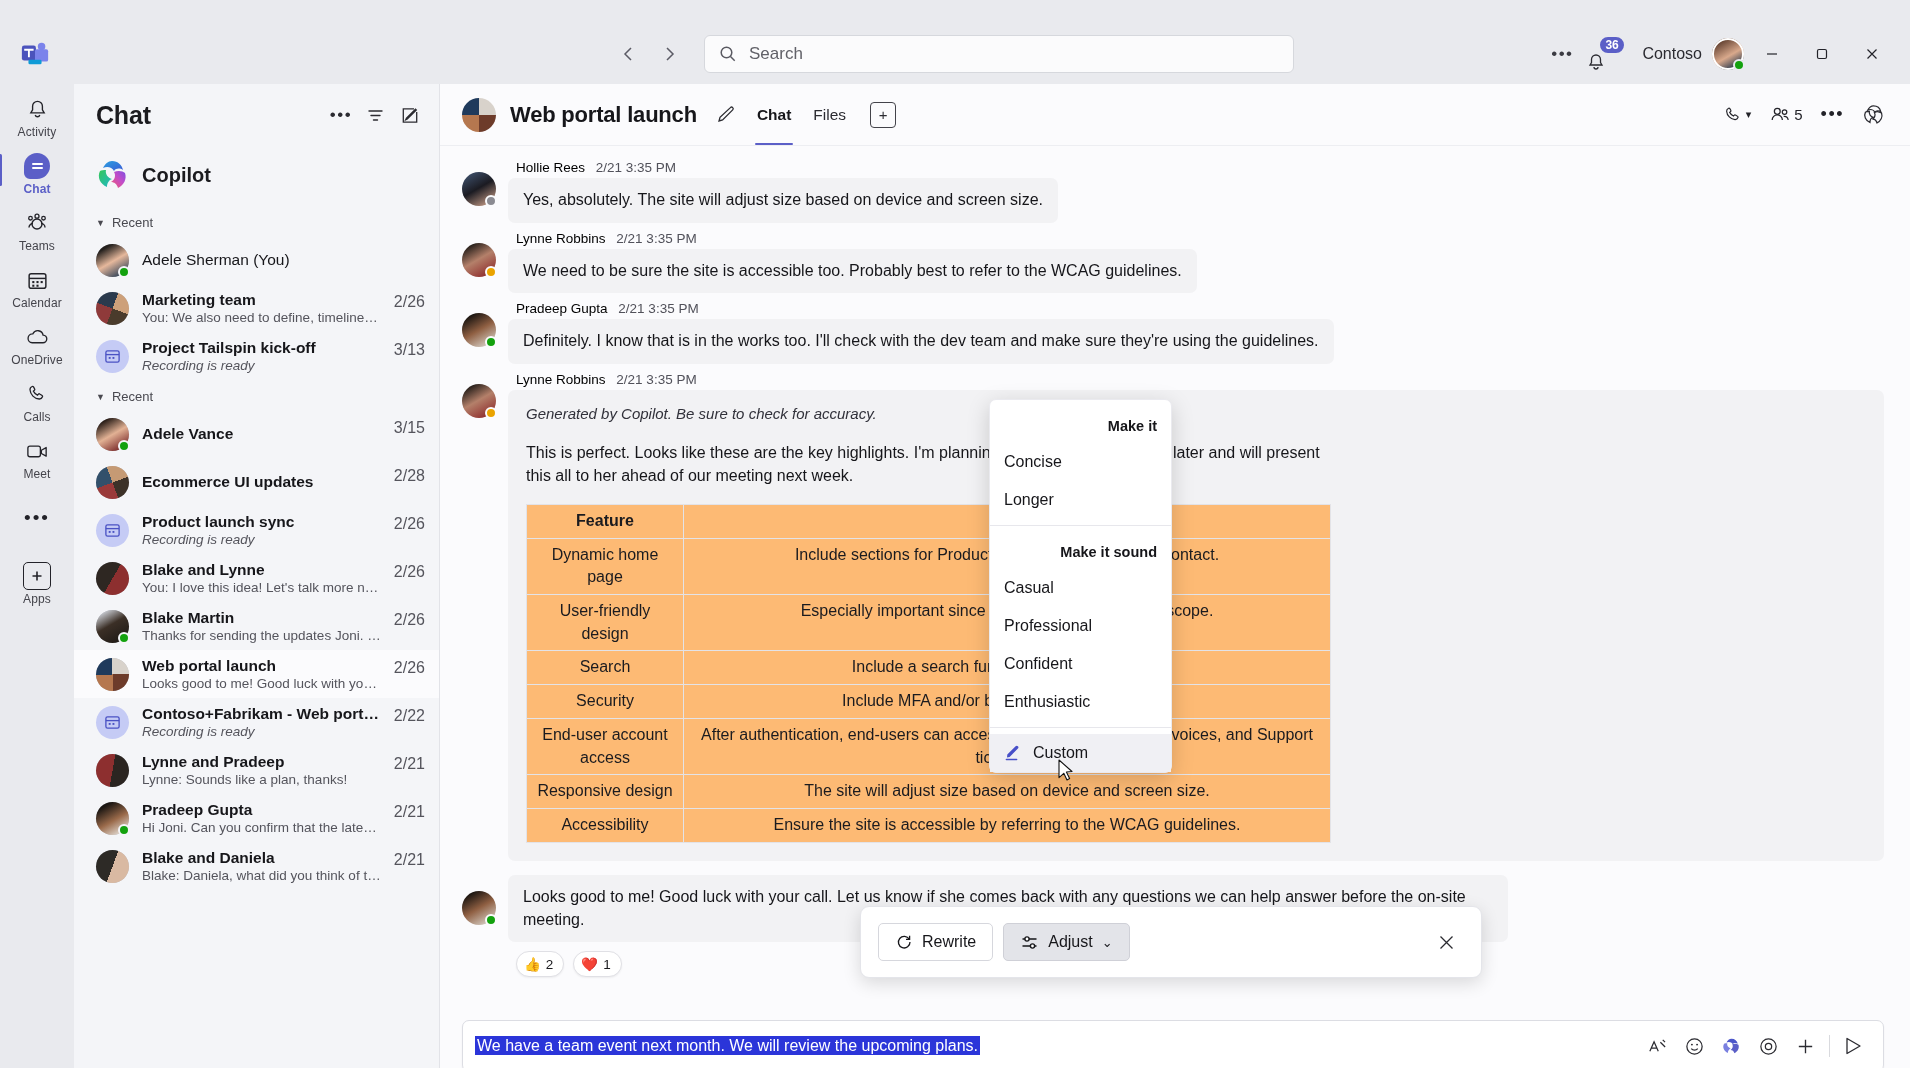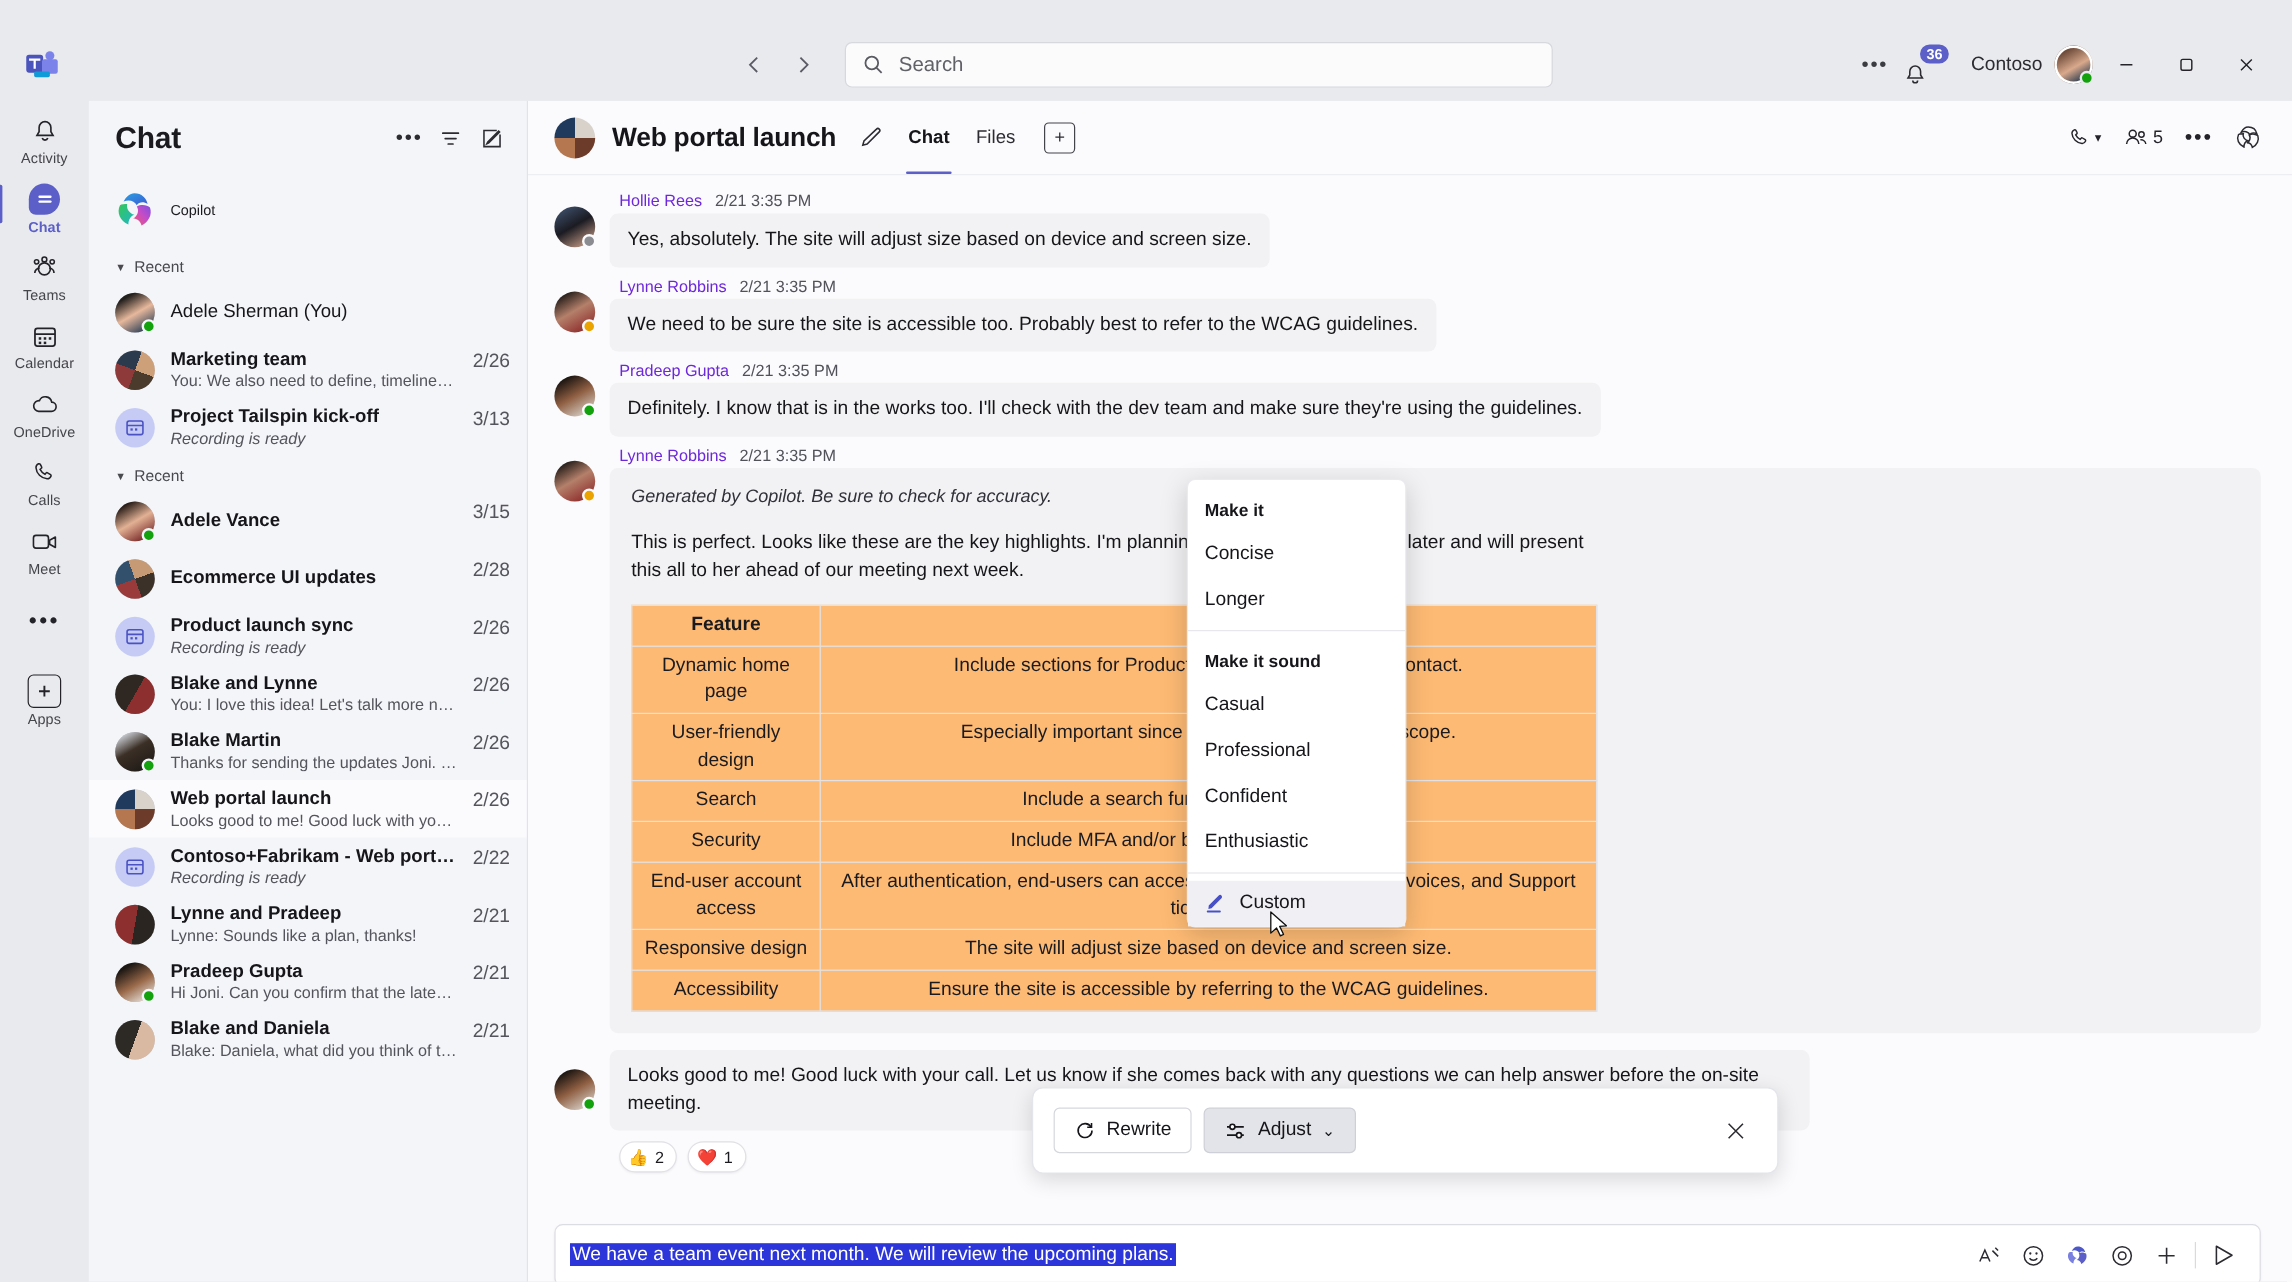--- a/index.html
+++ b/index.html
@@ -121,21 +121,21 @@
     width:32px;height:32px;border-radius:5px;display:flex;align-items:center;justify-content:center;
     color:#2b2b31; cursor:pointer;
   }
   .cl-scroll { flex:1; overflow:hidden; padding-top: 4px; position:relative; }
 
   .copilot-row {
     display:flex;align-items:center; gap:14px; height:50px;
     margin: 0 8px 6px 10px; padding-left: 12px; border-radius:6px; cursor:pointer;
   }
   .copilot-ico { width:32px;height:32px; position:relative; }
-  .copilot-name { font-size:12px; color:#1b1b1f; }
+  .copilot-name { font-size:20px; color:#1b1b1f;font-weight:bold; }
 
   .cl-section {
     display:flex;align-items:center;gap:7px;
     padding: 9px 0 6px 22px; font-size:13px; color:#494950; cursor:pointer;
   }
   .caret { font-size:9px; color:#494950; }
 
   .cl-item {
     display:flex; gap:13px; padding: 5px 14px 5px 22px; cursor:pointer;
     align-items:center; min-height: 48px; position:relative;
@@ -192,21 +192,21 @@
     gap:3px; padding: 0 7px; color:#232329; cursor:pointer;
   }
   .ppl-count { font-size:15px; color:#232329; }
 
   .msgs { flex:1; overflow:hidden; padding: 10px 26px 0 22px; position:relative; }
 
   .msg { display:flex; gap:12px; margin-bottom: 4px; position:relative; }
   .msg-av { width:34px;height:34px;border-radius:50%;flex:0 0 34px; position:relative; margin-top:16px;}
   .msg-body { min-width:0; flex:1; }
   .msg-meta { font-size:13.5px; color:#51515a; padding: 4px 0 3px 8px; }
-  .msg-meta .nm { color:#6d28d9; }
+  .msg-meta .nm { color:#000000; }
   .msg-meta .tm { margin-left:7px; }
   .bubble {
     background:#f2f2f4; border-radius:7px; padding: 11px 15px;
     font-size:16px; color:#16161a; line-height:1.42; display:inline-block;
     max-width: 100%;
   }
   .bubble.wide { display:block; }
   .copilot-note { font-style: italic; font-size:15px; color:#31313a; margin-bottom: 18px; }
   .bubble p { margin-bottom: 16px; }
 
@@ -265,21 +265,21 @@
   }
 
   
   .adjust-menu {
     position:absolute; left: 989px; top: 375px; width: 183px;
     background:#fff; border-radius:7px; border:1px solid #eaeaef;
     box-shadow: 0 6px 22px rgba(0,0,0,.17);
     padding: 6px 0 0; z-index: 40;
   }
   .am-head {
-    font-size:14.5px; font-weight:700; color:#16161a; padding: 12px 14px 9px;
+    font-size:14.5px; font-weight:700; color:#16161a; padding: 12px 14px 9px; text-align: right;
   }
   .am-item {
     font-size:16px; color:#16161a; padding: 10px 14px; cursor:pointer;
     display:flex; align-items:center; gap:11px;
   }
   .am-item.hl { background:#f0f0f4; }
   .am-div { height:1px; background:#e7e7ec; margin: 6px 0; }
   .cursor-arrow { position:absolute; left: 1058px; top: 735px; z-index:50; pointer-events:none; }
 
   svg { display:block; }

